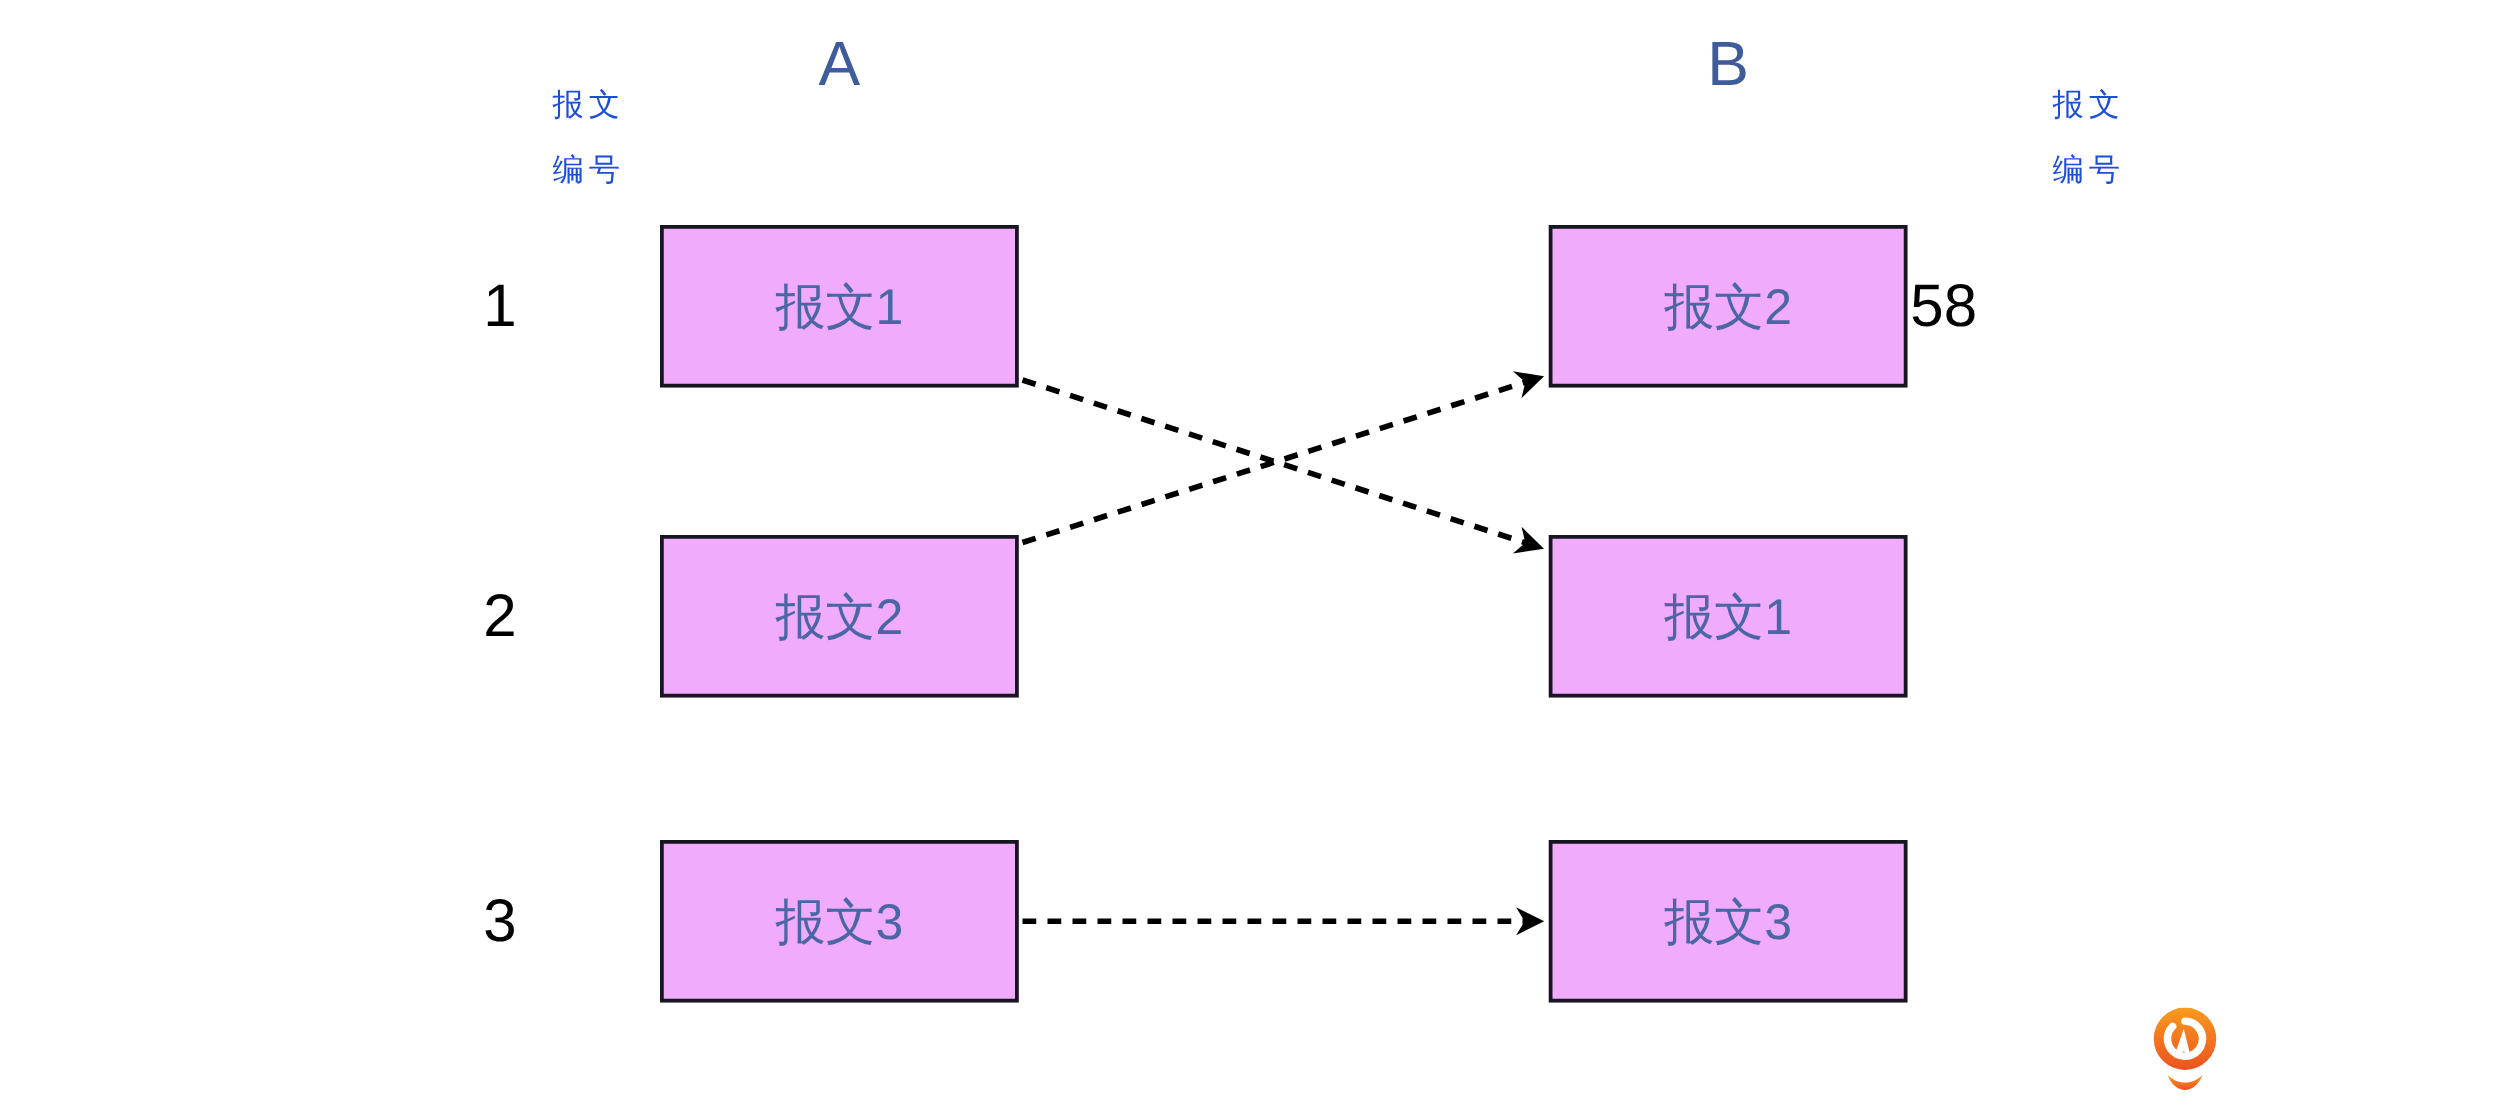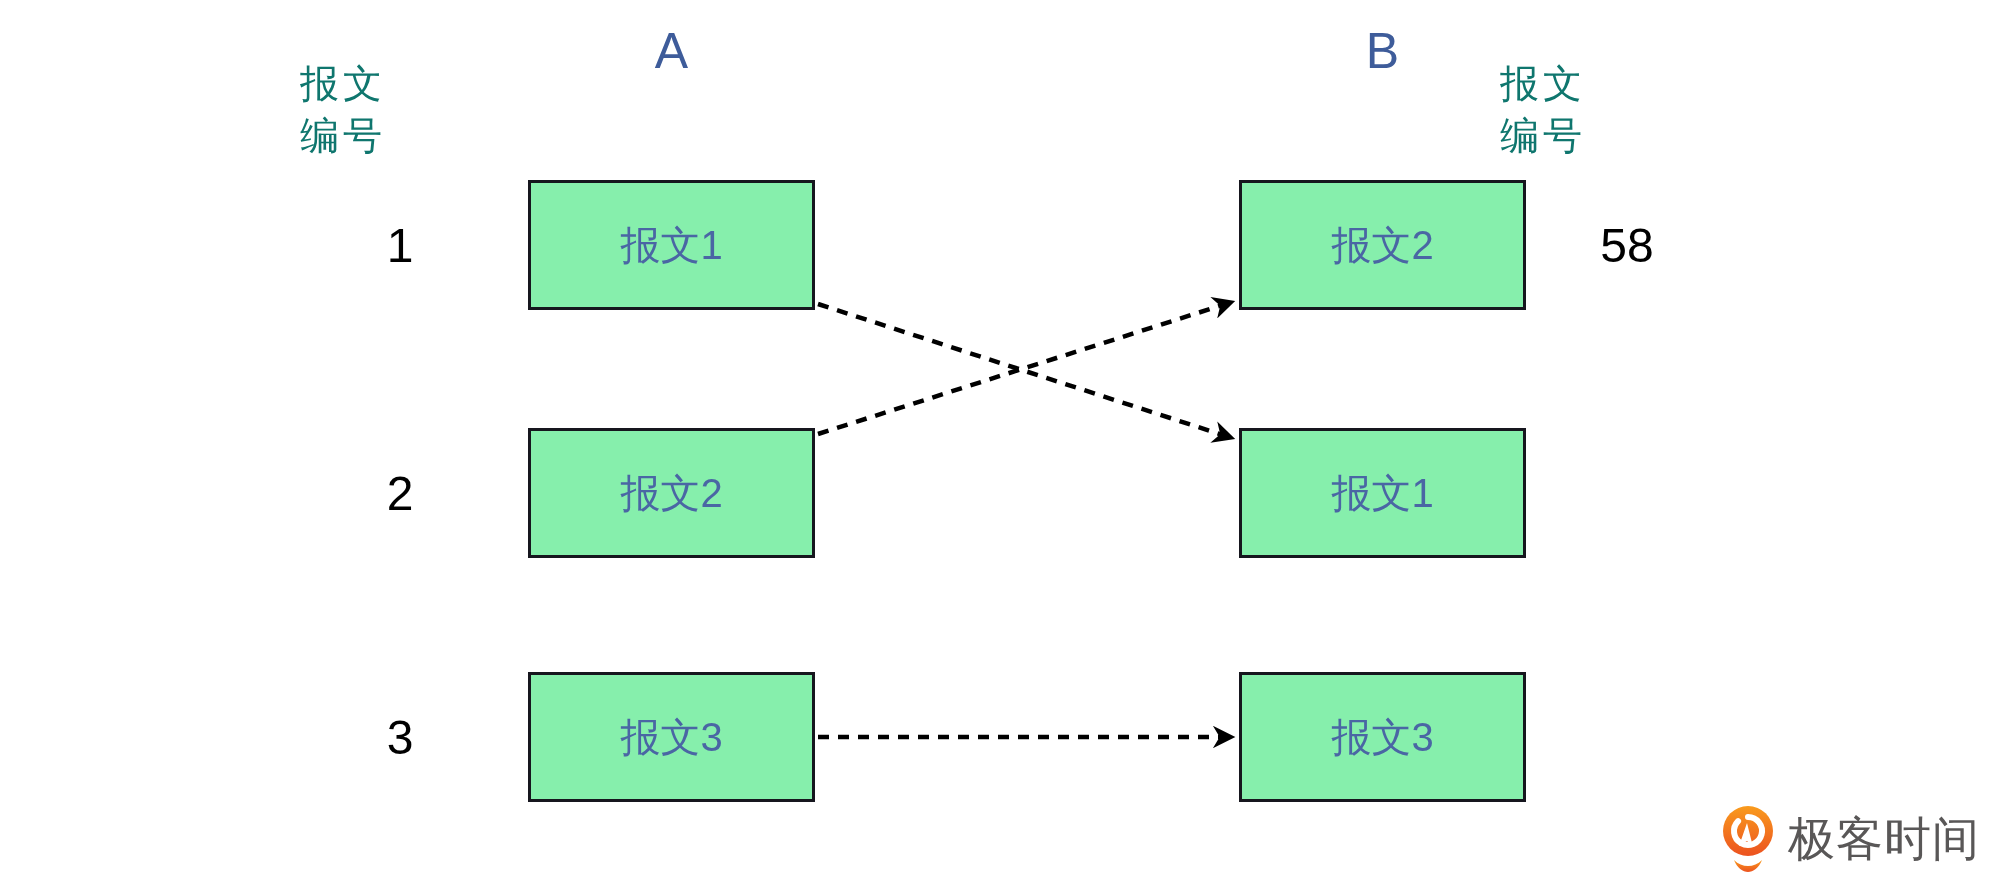--- a/index.html
+++ b/index.html
@@ -27,48 +27,48 @@
     text-align: center;
     font-weight: 400;
   }
   .col-header-a { left: 528px; }
   .col-header-b { left: 1239px; }
 
   
   .seq-header {
     top: 58px;
     width: 200px;
-    font-size: 39px;
+    font-size: 25px;
     line-height: 52px;
-    color: #0f766e;
-    text-align: left;
+    color: #1d4ed8;
+    text-align: right;
     letter-spacing: 4px;
   }
   .seq-header-left  { left: 300px; }
   .seq-header-right { left: 1500px; }
 
   
   .seq-num {
     width: 200px;
     height: 130px;
     display: flex;
     align-items: center;
     justify-content: center;
     font-size: 48px;
     color: #000000;
   }
   .seq-num-left  { left: 300px; }
-  .seq-num-right { left: 1527px; }
+  .seq-num-right { left: 1455px; }
 
   
   .msg-box {
     width: 287px;
     height: 130px;
     box-sizing: border-box;
-    background: #86efac;
+    background: #f0abfc;
     border: 3px solid #16161e;
     display: flex;
     align-items: center;
     justify-content: center;
     font-size: 40px;
     color: #4a66a4;
   }
   .col-a { left: 528px; }
   .col-b { left: 1239px; }
   .row-0 { top: 180px; }
@@ -150,16 +150,15 @@
         <linearGradient id="gk" x1="0" y1="0" x2="0" y2="1">
           <stop offset="0" stop-color="#f99b1d"></stop>
           <stop offset="1" stop-color="#ec5220"></stop>
         </linearGradient>
       </defs>
       <circle cx="26" cy="25" r="25" fill="url(#gk)"></circle>
       <path d="M12 54 C16 58 21 60 26 60 C31 60 36 58 40 54 C37 62 31 66 26 66 C21 66 15 62 12 54 Z" fill="url(#gk)"></path>
       <path d="M26 11 a14 14 0 1 1 -9.9 4.1" fill="none" stroke="#ffffff" stroke-width="6" stroke-linecap="round"></path>
       <path d="M25 17 L17 40 L25 35 L31 41 Z" fill="#ffffff"></path>
     </svg>
-    <div class="logo-text">极客时间</div>
   </div>
 
 </div>
 
 </body></html>

